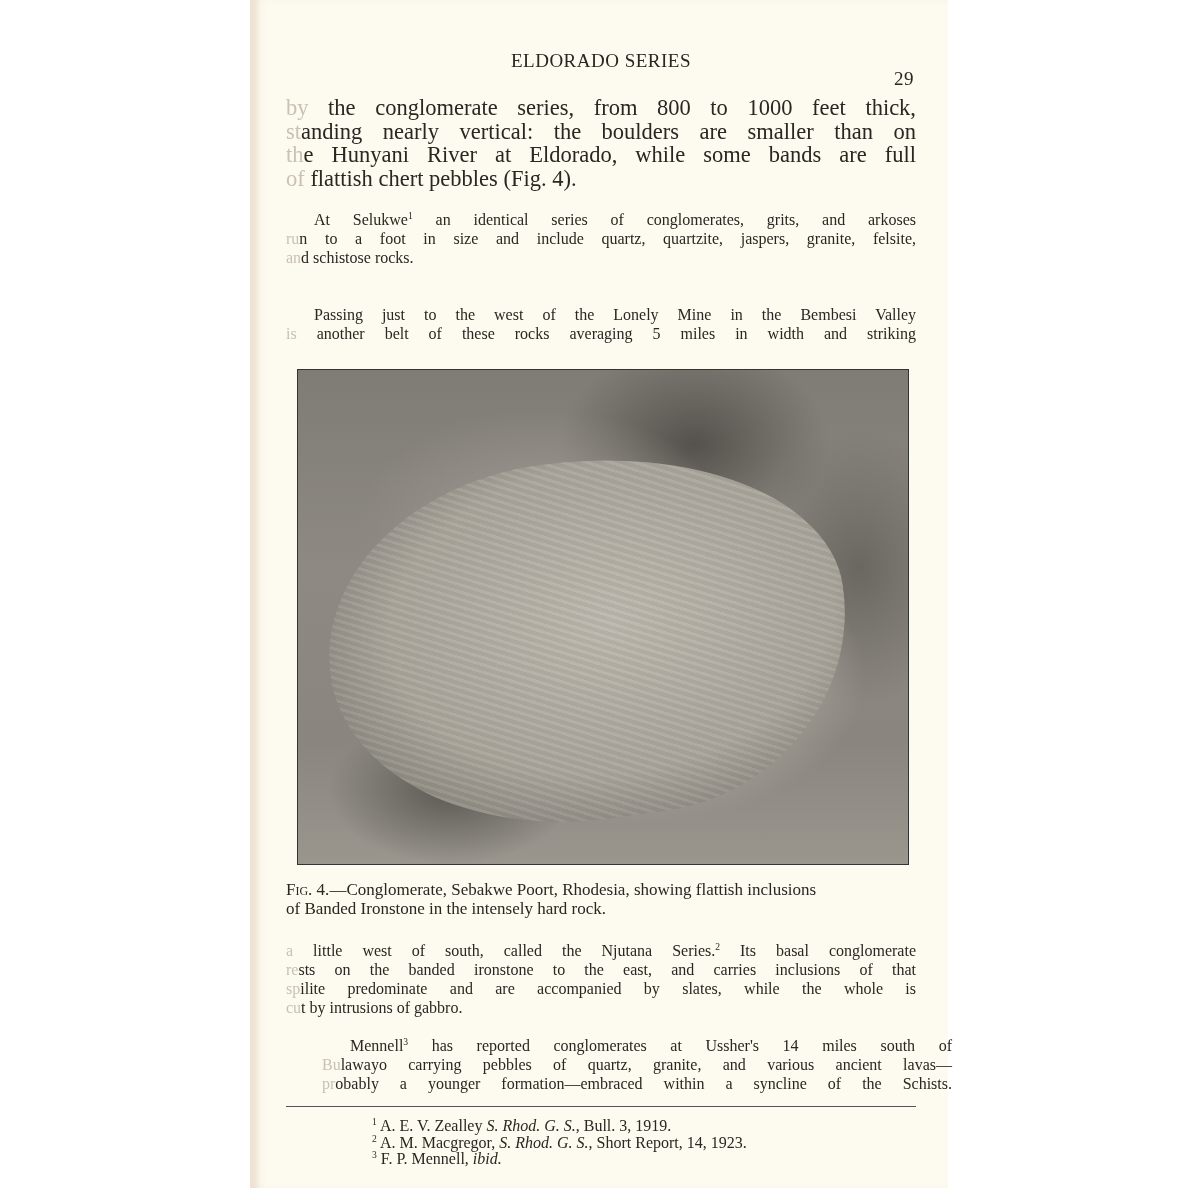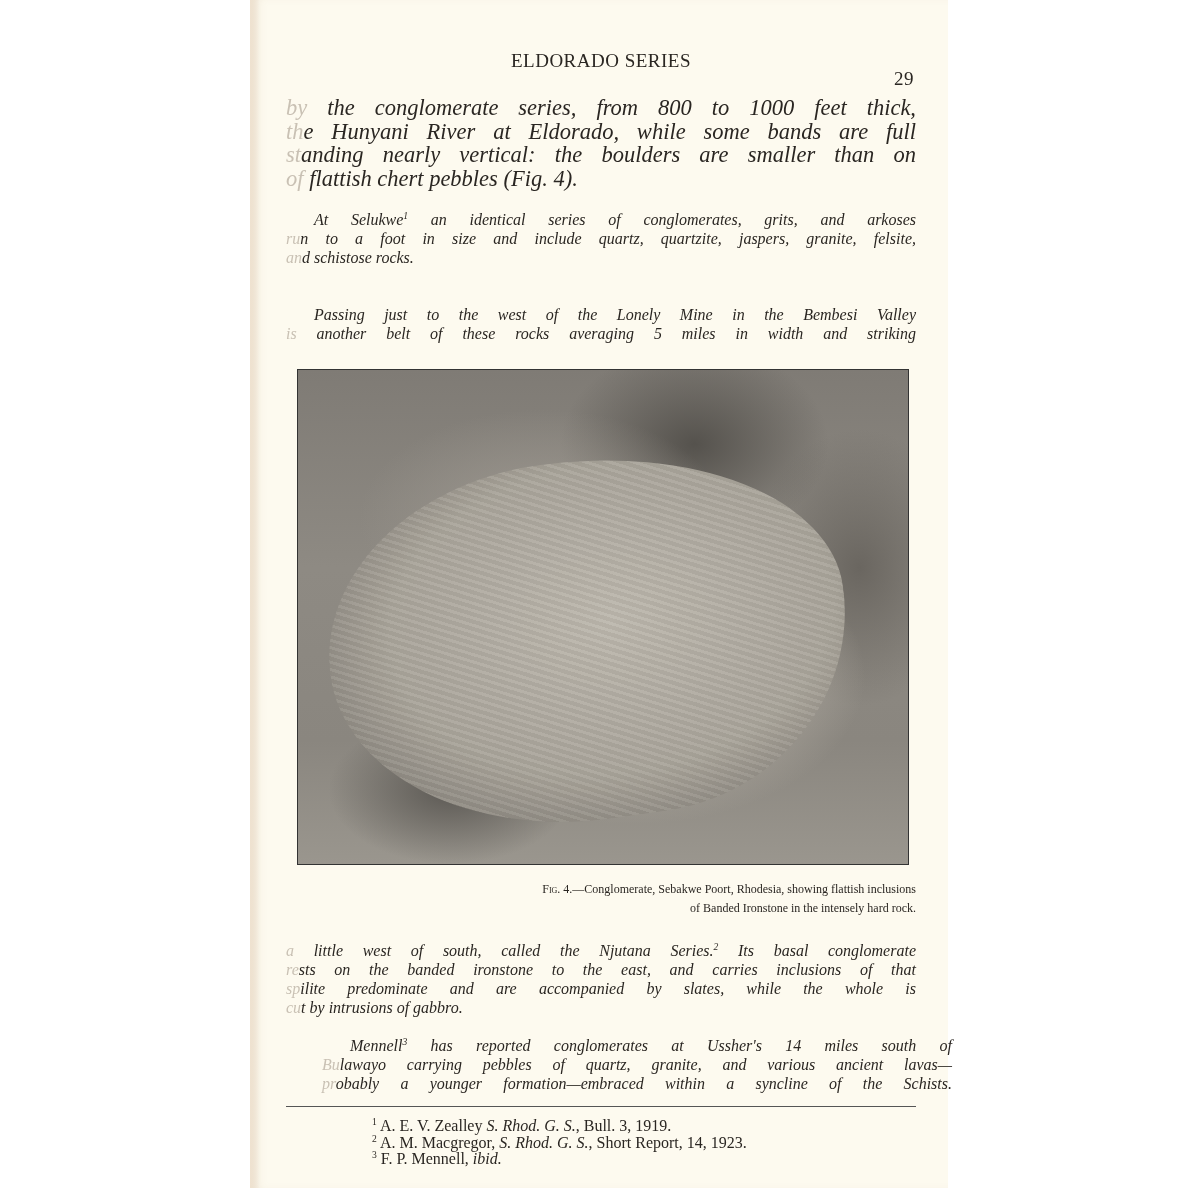--- a/index.html
+++ b/index.html
@@ -18,21 +18,21 @@
     }
     .running-head {
       position: absolute; top: 50px; left: 286px; width: 630px; height: 24px;
       font-size: 19px; letter-spacing: 0.5px; text-decoration: underline;
     }
     .running-title { position: absolute; left: 0; width: 100%; text-align: center; top: 0; }
     .page-number { position: absolute; right: 2px; top: 0; margin-top: 18px; }
     .block {
       position: absolute; left: 286px; width: 630px; text-align: justify;
     }
-    .block p { margin: 0; font-style: italic; }
+    .block p { margin: 0; }
     .big { font-size: 22.5px; line-height: 23.5px; }
     .med { font-size: 16px; line-height: 19px; }
     .indent { text-indent: 28px; }
     .jl { text-align-last: justify; }
     .fade { color: #c9c1b4; }
     sup { font-size: 0.6em; line-height: 0; vertical-align: 0.6em; }
     .figure {
       position: absolute; left: 297px; top: 369px; width: 610px; height: 494px;
       border: 1.5px solid #333;
       background:
@@ -45,22 +45,22 @@
     }
     .figure-rock {
       position: absolute; left: 30px; top: 90px; width: 520px; height: 360px;
       border-radius: 45% 55% 40% 50% / 50% 45% 55% 50%;
       background:
         repeating-linear-gradient(25deg, rgba(255,255,255,0.05) 0 3px, rgba(0,0,0,0.04) 3px 7px),
         radial-gradient(ellipse at 55% 45%, #bdb8ae 0%, #aaa59b 55%, #6e6a64 100%);
       transform: rotate(-8deg);
     }
     .caption {
-      position: absolute; left: 286px; top: 880px; width: 630px; text-align: right;
-      font-size: 12px; line-height: 19px;
+      position: absolute; left: 286px; top: 880px; width: 630px; text-align: left;
+      font-size: 17px; line-height: 19px;
     }
     .sc { font-variant: small-caps; }
     .rule {
       position: absolute; left: 286px; top: 1106px; width: 630px; height: 0;
       border-top: 1px solid #555;
     }
     .footnotes {
       position: absolute; left: 372px; top: 1118px; width: 520px;
       font-size: 16px; line-height: 16.5px;
     }
@@ -73,22 +73,22 @@
 <div class="page"></div>
 <div class="gutter"></div>
 
 <div class="running-head">
   <span class="running-title">ELDORADO SERIES</span>
   <span class="page-number">29</span>
 </div>
 
 <div class="block big" style="top:96px;">
   <p class="jl"><span class="fade">by</span><span> the conglomerate series, from 800 to 1000 feet thick,</span></p>
+  <p class="jl"><span class="fade">st</span><span>anding nearly vertical: the boulders are smaller than on</span></p>
   <p class="jl"><span class="fade">th</span><span>e Hunyani River at Eldorado, while some bands are full</span></p>
-  <p class="jl"><span class="fade">st</span><span>anding nearly vertical: the boulders are smaller than on</span></p>
   <p><span class="fade">of</span><span> flattish chert pebbles (Fig. 4).</span></p>
 </div>
 
 <div class="block med" style="top:210px;">
   <p class="jl indent"><span>At Selukwe</span><sup>1</sup><span> an identical series of conglomerates, grits, and arkoses</span></p>
   <p class="jl"><span class="fade">ru</span><span>n to a foot in size and include quartz, quartzite, jaspers, granite, felsite,</span></p>
   <p><span class="fade">an</span><span>d schistose rocks.</span></p>
 </div>
 
 <div class="block med" style="top:305px;">

